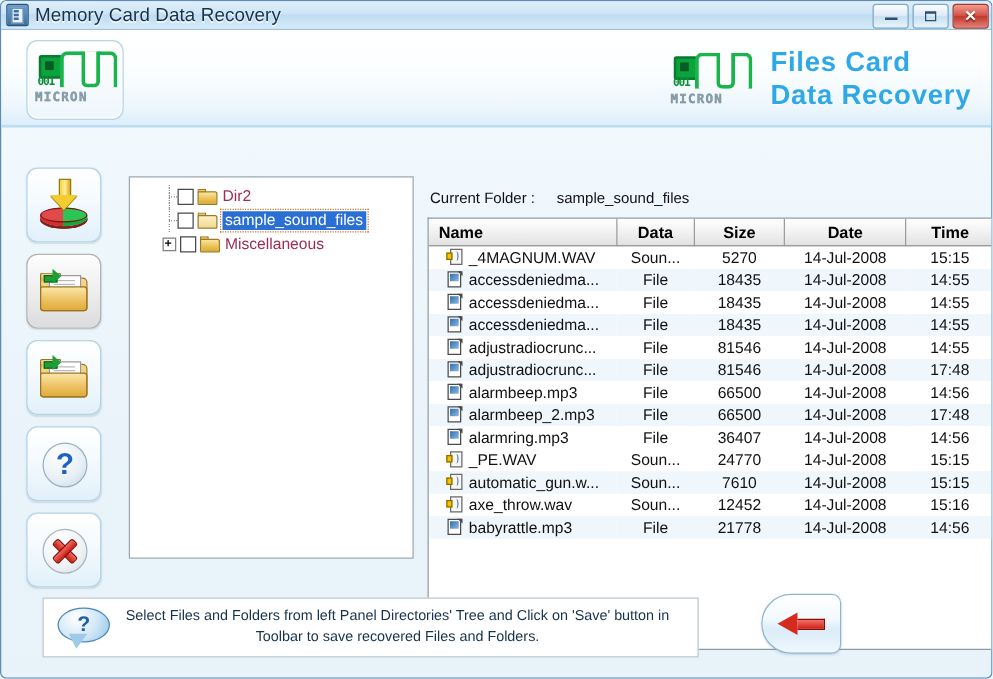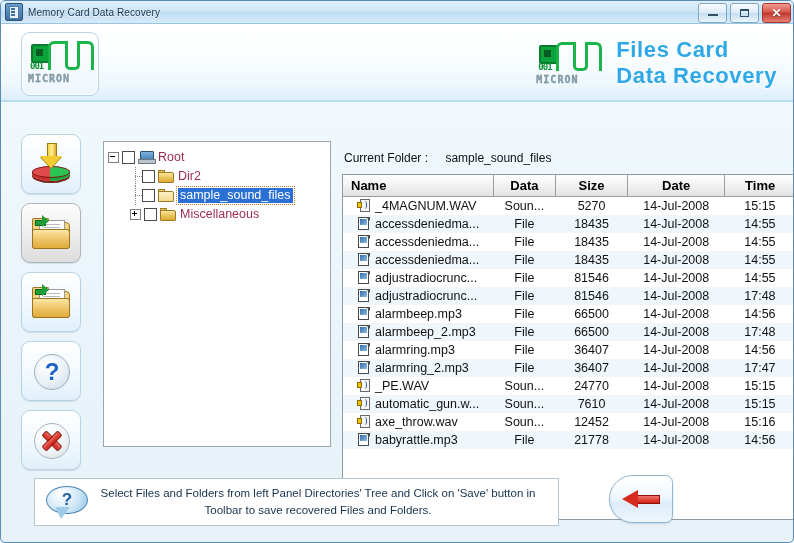--- a/index.html
+++ b/index.html
@@ -29,21 +29,21 @@
   }
   .title-icon:before{
     content:"";position:absolute;left:3px;top:2px;width:8px;height:11px;
     background:#e8f2fb;border:1px solid #4a7aa8;
   }
   .title-icon:after{
     content:"";position:absolute;left:5px;top:4px;width:4px;height:2px;background:#3f6f9f;
     box-shadow:0 3px 0 0 #3f6f9f,0 6px 0 0 #3f6f9f;
   }
   .title-text{
-    font-size:10px;color:#16324d;letter-spacing:.1px;
+    font-size:15px;color:#16324d;letter-spacing:.1px;
     text-shadow:0 1px 0 rgba(255,255,255,.75);
     text-align:center;
   }
   .winbtns{position:absolute;right:4px;top:2px;display:flex;gap:3px;}
   .wbtn{
     width:27px;height:18px;border:1px solid #7ea9c9;border-radius:3px;
     background:linear-gradient(180deg,#fbfdff 0%,#dceaf6 48%,#c6dff1 52%,#e9f4fb 100%);
     display:flex;align-items:center;justify-content:center;
   }
   .wbtn .g{width:11px;height:8px;border:1px solid #2f4f6b;box-sizing:border-box;}
@@ -473,29 +473,20 @@
         <div class="xcircle">
             <div class="xmark"></div>
           </div>
       </div>
     </div>
   </div>
 
   <div class="treepanel">
     <div class="tree">
 
-      <div class="trow">
-        <span class="expander"></span>
-        <span class="cbox"></span>
-        <span class="pcicon">
-            <span class="scr"></span>
-            <span class="base"></span>
-          </span>
-        <span class="tlabel">Root</span>
-      </div>
 
       <div class="trow">
         <span class="indent"></span>
         <span class="guide tick"></span>
         <span class="cbox"></span>
         <span class="fico">
             <span class="ft"></span>
             <span class="fb"></span>
           </span>
         <span class="tlabel">Dir2</span>
@@ -679,35 +670,20 @@
                   <span class="fold"></span>
                 </span>
                 <span>alarmring.mp3</span>
               </span>
             </td>
             <td>File</td>
             <td>36407</td>
             <td>14-Jul-2008</td>
             <td>14:56</td>
           </tr>
-          <tr class="even">
-            <td class="name">
-              <span class="nm">
-                <span class="ficon doc">
-                  <span class="p"></span>
-                  <span class="fold"></span>
-                </span>
-                <span>alarmring_2.mp3</span>
-              </span>
-            </td>
-            <td>File</td>
-            <td>36407</td>
-            <td>14-Jul-2008</td>
-            <td>17:47</td>
-          </tr>
           <tr class="odd">
             <td class="name">
               <span class="nm">
                 <span class="ficon snd">
                   <span class="p"></span>
                   <span class="spk"></span>
                   <span class="wv"></span>
                 </span>
                 <span>_PE.WAV</span>
               </span>

